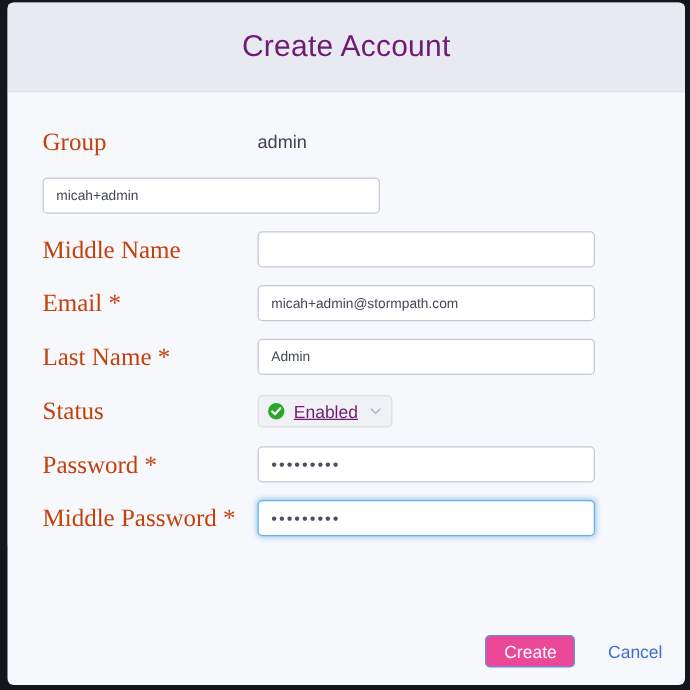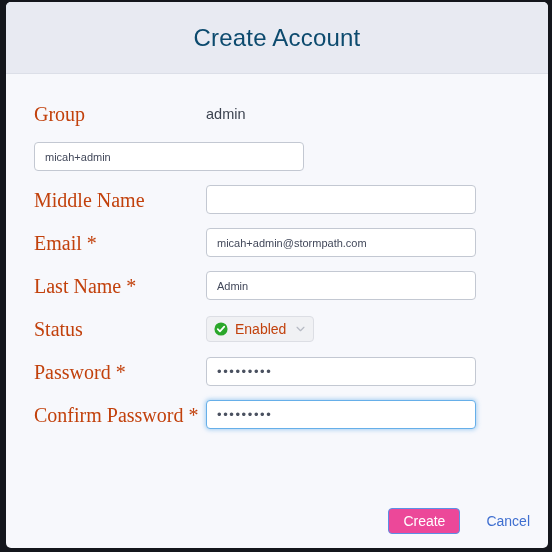--- a/index.html
+++ b/index.html
@@ -38,21 +38,21 @@
     background: #e8eaf2;
     border-bottom: 1px solid #dcdfe8;
     box-sizing: border-box;
     display: flex;
     align-items: center;
     justify-content: center;
   }
 
   .modal-title {
     font-size: 24px;
-    color: #0c4a6e;
+    color: #701a75;
     font-weight: normal;
     letter-spacing: 0.2px;
   }
 
   .modal-body {
     padding: 18px 0 0 0;
     background: #f7f8fc;
   }
 
   .form-row {
@@ -131,22 +131,23 @@
   .status-icon {
     width: 14px;
     height: 14px;
     flex: 0 0 14px;
     margin-right: 7px;
     display: block;
   }
 
   .status-text {
     font-size: 14px;
-    color: #c2410c;
+    color: #701a75;
     flex: 1 1 auto;
+    text-decoration: underline;
   }
 
   .caret {
     margin-left: 10px;
     width: 9px;
     height: 6px;
     flex: 0 0 9px;
     display: block;
   }
 
@@ -244,21 +245,21 @@
       </div>
 
       <div class="form-row">
         <div class="form-label">Password *</div>
         <div class="form-control-wrap">
           <div class="pw-dots">•••••••••</div>
         </div>
       </div>
 
       <div class="form-row">
-        <div class="form-label">Confirm Password *</div>
+        <div class="form-label">Middle Password *</div>
         <div class="form-control-wrap">
           <div class="pw-dots focused">•••••••••</div>
         </div>
       </div>
 
     </div>
 
     <div class="modal-footer">
       <button class="btn-create">Create</button>
       <a class="btn-cancel">Cancel</a>

